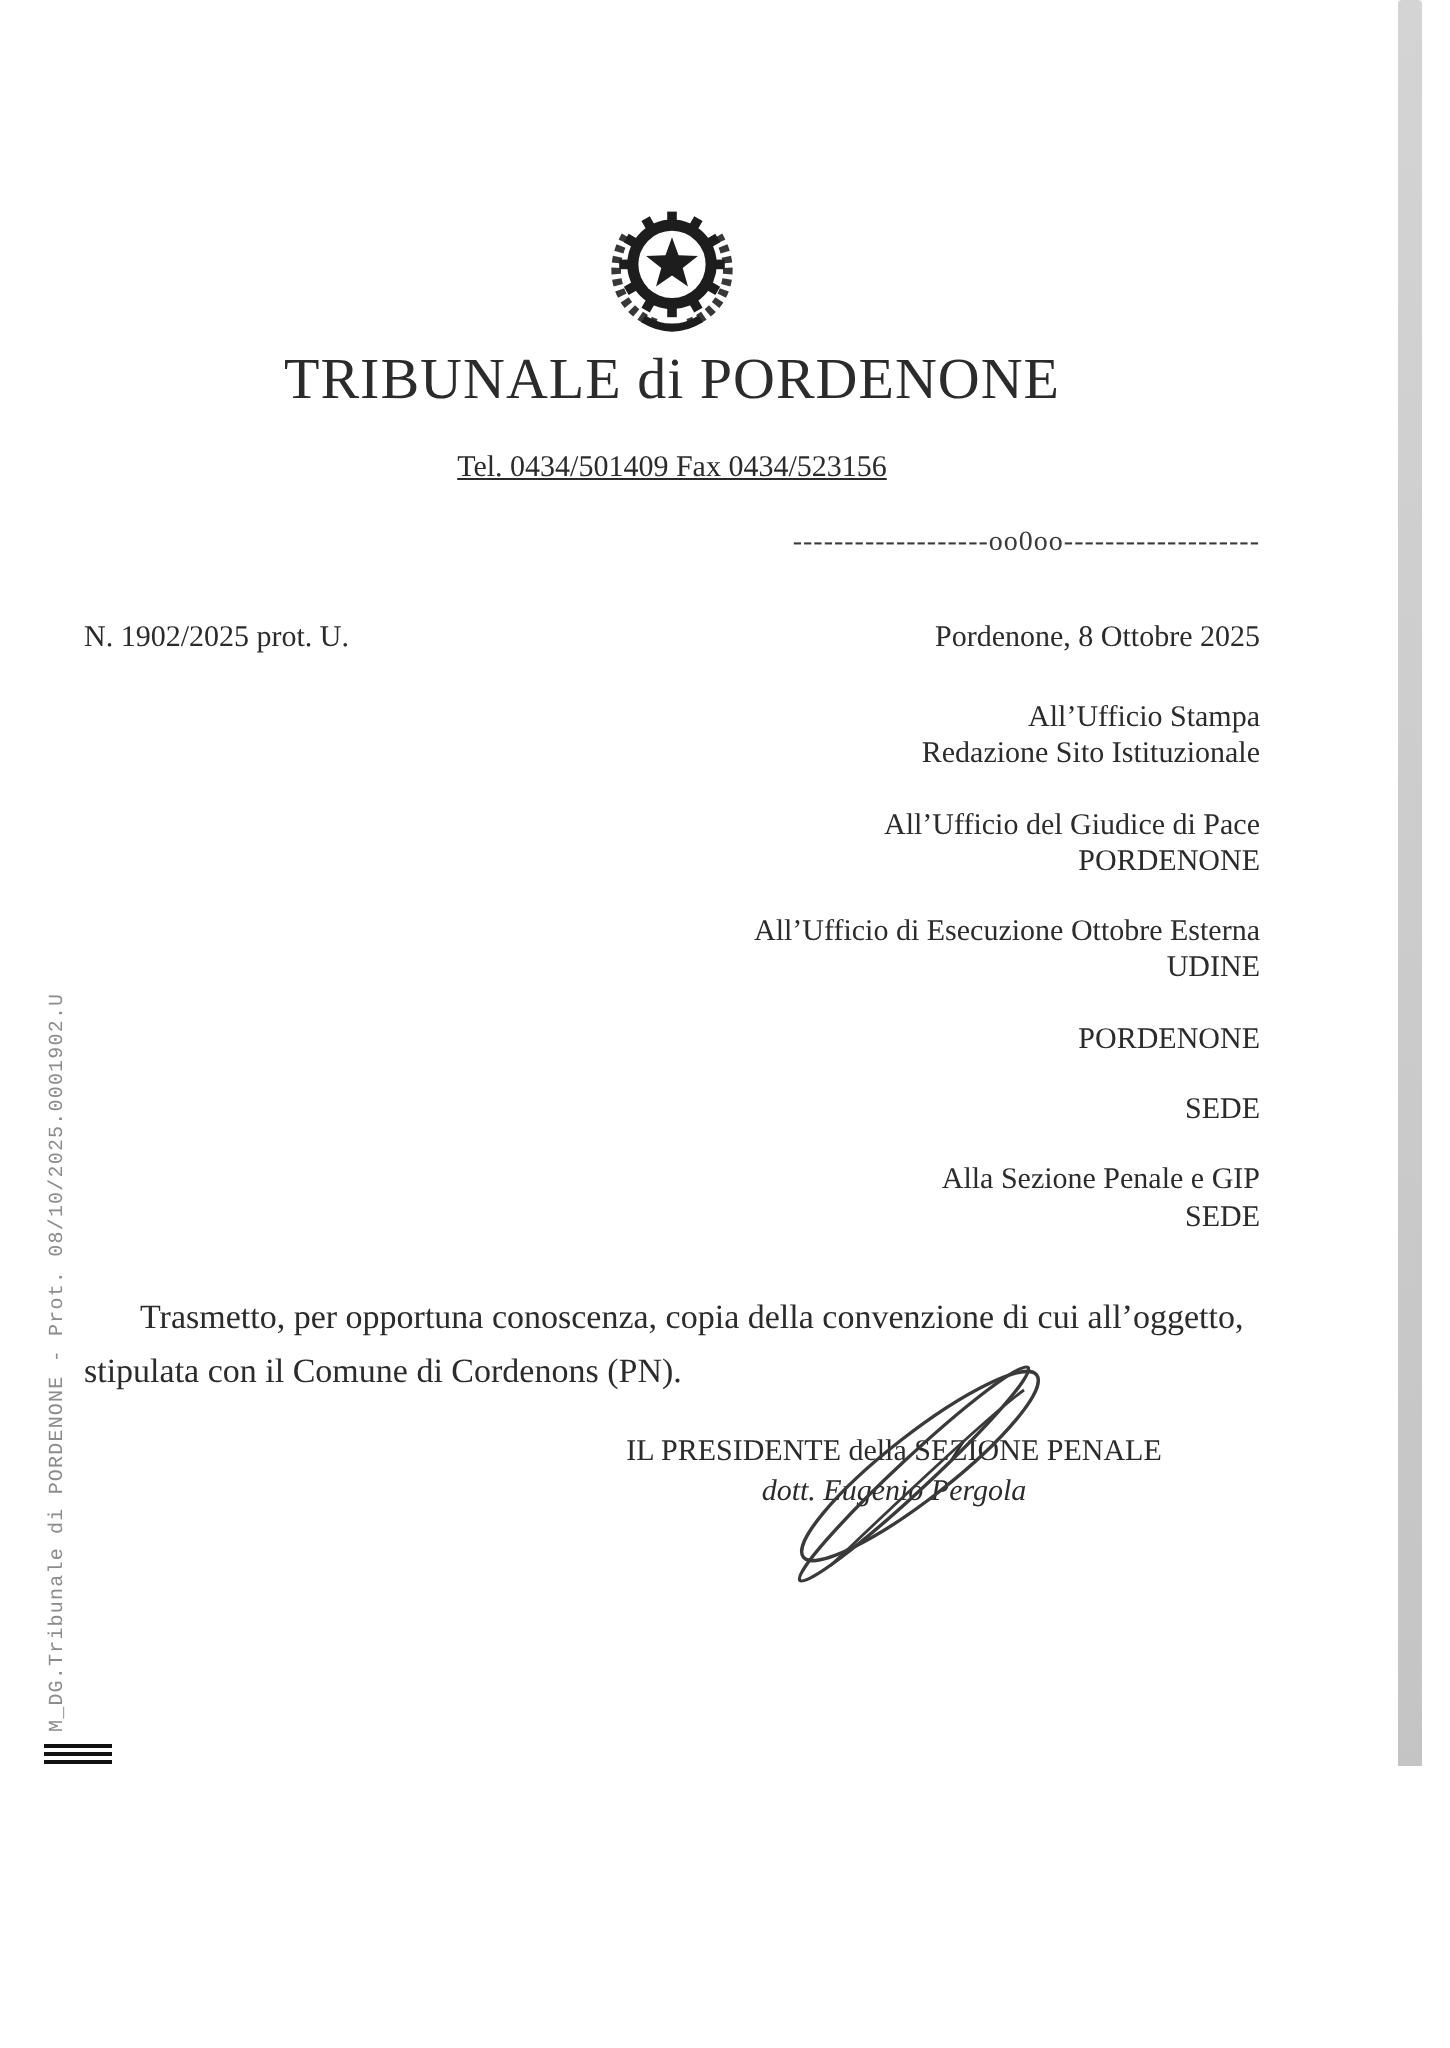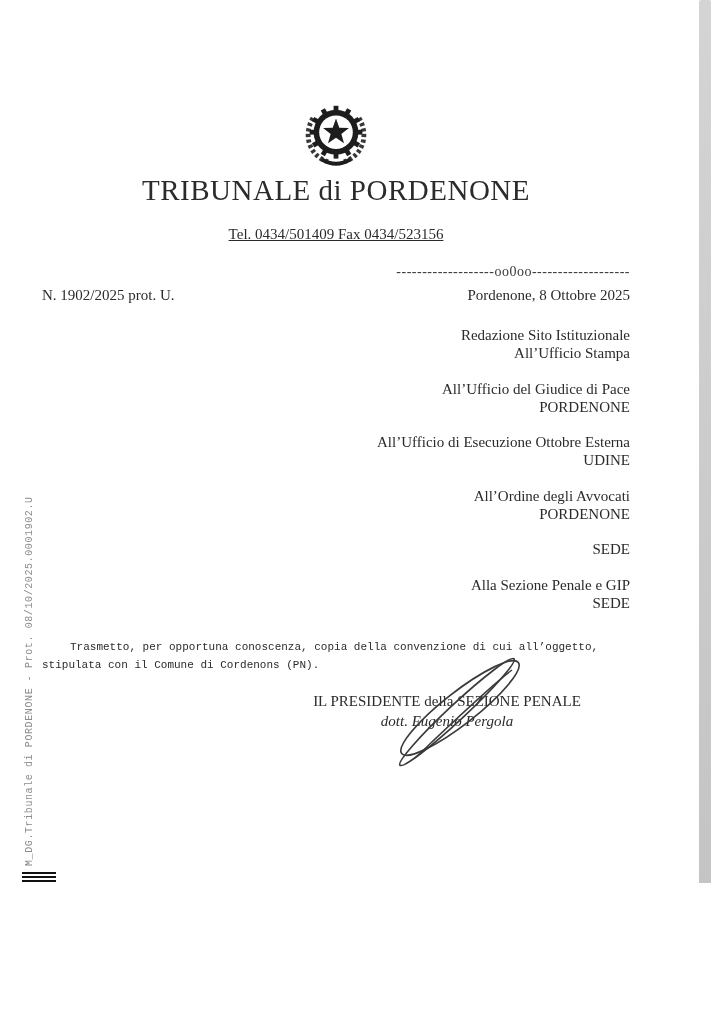--- a/index.html
+++ b/index.html
@@ -23,26 +23,26 @@
   .content{
     position:absolute; left:42px; top:0; width:588px;
   }
   .emblem{ margin:96px auto 4px auto; width:80px; height:74px; display:block; }
   .doc-title{
     text-align:center; font-size:29px; font-weight:normal;
     letter-spacing:0.5px; margin-top:4px; white-space:nowrap;
   }
   .contact-line{ text-align:center; font-size:15px; margin-top:19px;text-decoration:underline; }
   .section-divider{ text-align:right; font-size:14px; letter-spacing:0.5px; margin-top:21px; color:#3a3a3a; }
-  .meta-row{ display:flex; justify-content:space-between; font-size:15px; margin-top:7px;text-align:center; }
+  .meta-row{ display:flex; justify-content:space-between; font-size:15px; margin-top:31px;text-align:center; }
   .subject-line{ font-size:15px; line-height:1.55; margin-top:31px; }
   .recipients{ margin-top:22px; text-align:right; font-size:15px; }
   .recipient{ margin-bottom:17px; line-height:1.22; }
   .body-paragraph{
-    font-size:11px; line-height:1.6; margin-top:27px; text-indent:28px;font-family:Liberation Mono, monospace;
+    font-size:17px; line-height:1.6; margin-top:27px; text-indent:28px;
   }
   .signature-block{
     position:relative; width:330px; margin:18px 18px 0 auto;
     text-align:center; font-size:15px; line-height:1.3;
   }
   .signature-name{ font-style:italic; }
   .signature-scrawl{
     position:absolute; left:78px; top:-46px; width:200px; height:130px;
     pointer-events:none;
   }
@@ -98,33 +98,32 @@
     <div class="section-divider">-------------------oo0oo-------------------</div>
 
     <div class="meta-row">
       <span>N. 1902/2025 prot. U.</span>
       <span>Pordenone,  8 Ottobre 2025</span>
     </div>
 
 
     <div class="recipients">
       <div class="recipient">
+        <div>All’Ufficio Stampa</div>
         <div>Redazione Sito Istituzionale</div>
-        <div>All’Ufficio Stampa</div>
       </div>
       <div class="recipient">
         <div>All’Ufficio del Giudice di Pace</div>
         <div>PORDENONE</div>
       </div>
       <div class="recipient">
         <div>All’Ufficio di Esecuzione Ottobre Esterna</div>
         <div>UDINE</div>
       </div>
       <div class="recipient">
-        <div>All’Ordine degli Avvocati</div>
         <div>PORDENONE</div>
       </div>
       <div class="recipient">
         <div>SEDE</div>
       </div>
       <div class="recipient">
         <div>Alla Sezione Penale e GIP</div>
         <div>SEDE</div>
       </div>
     </div>

